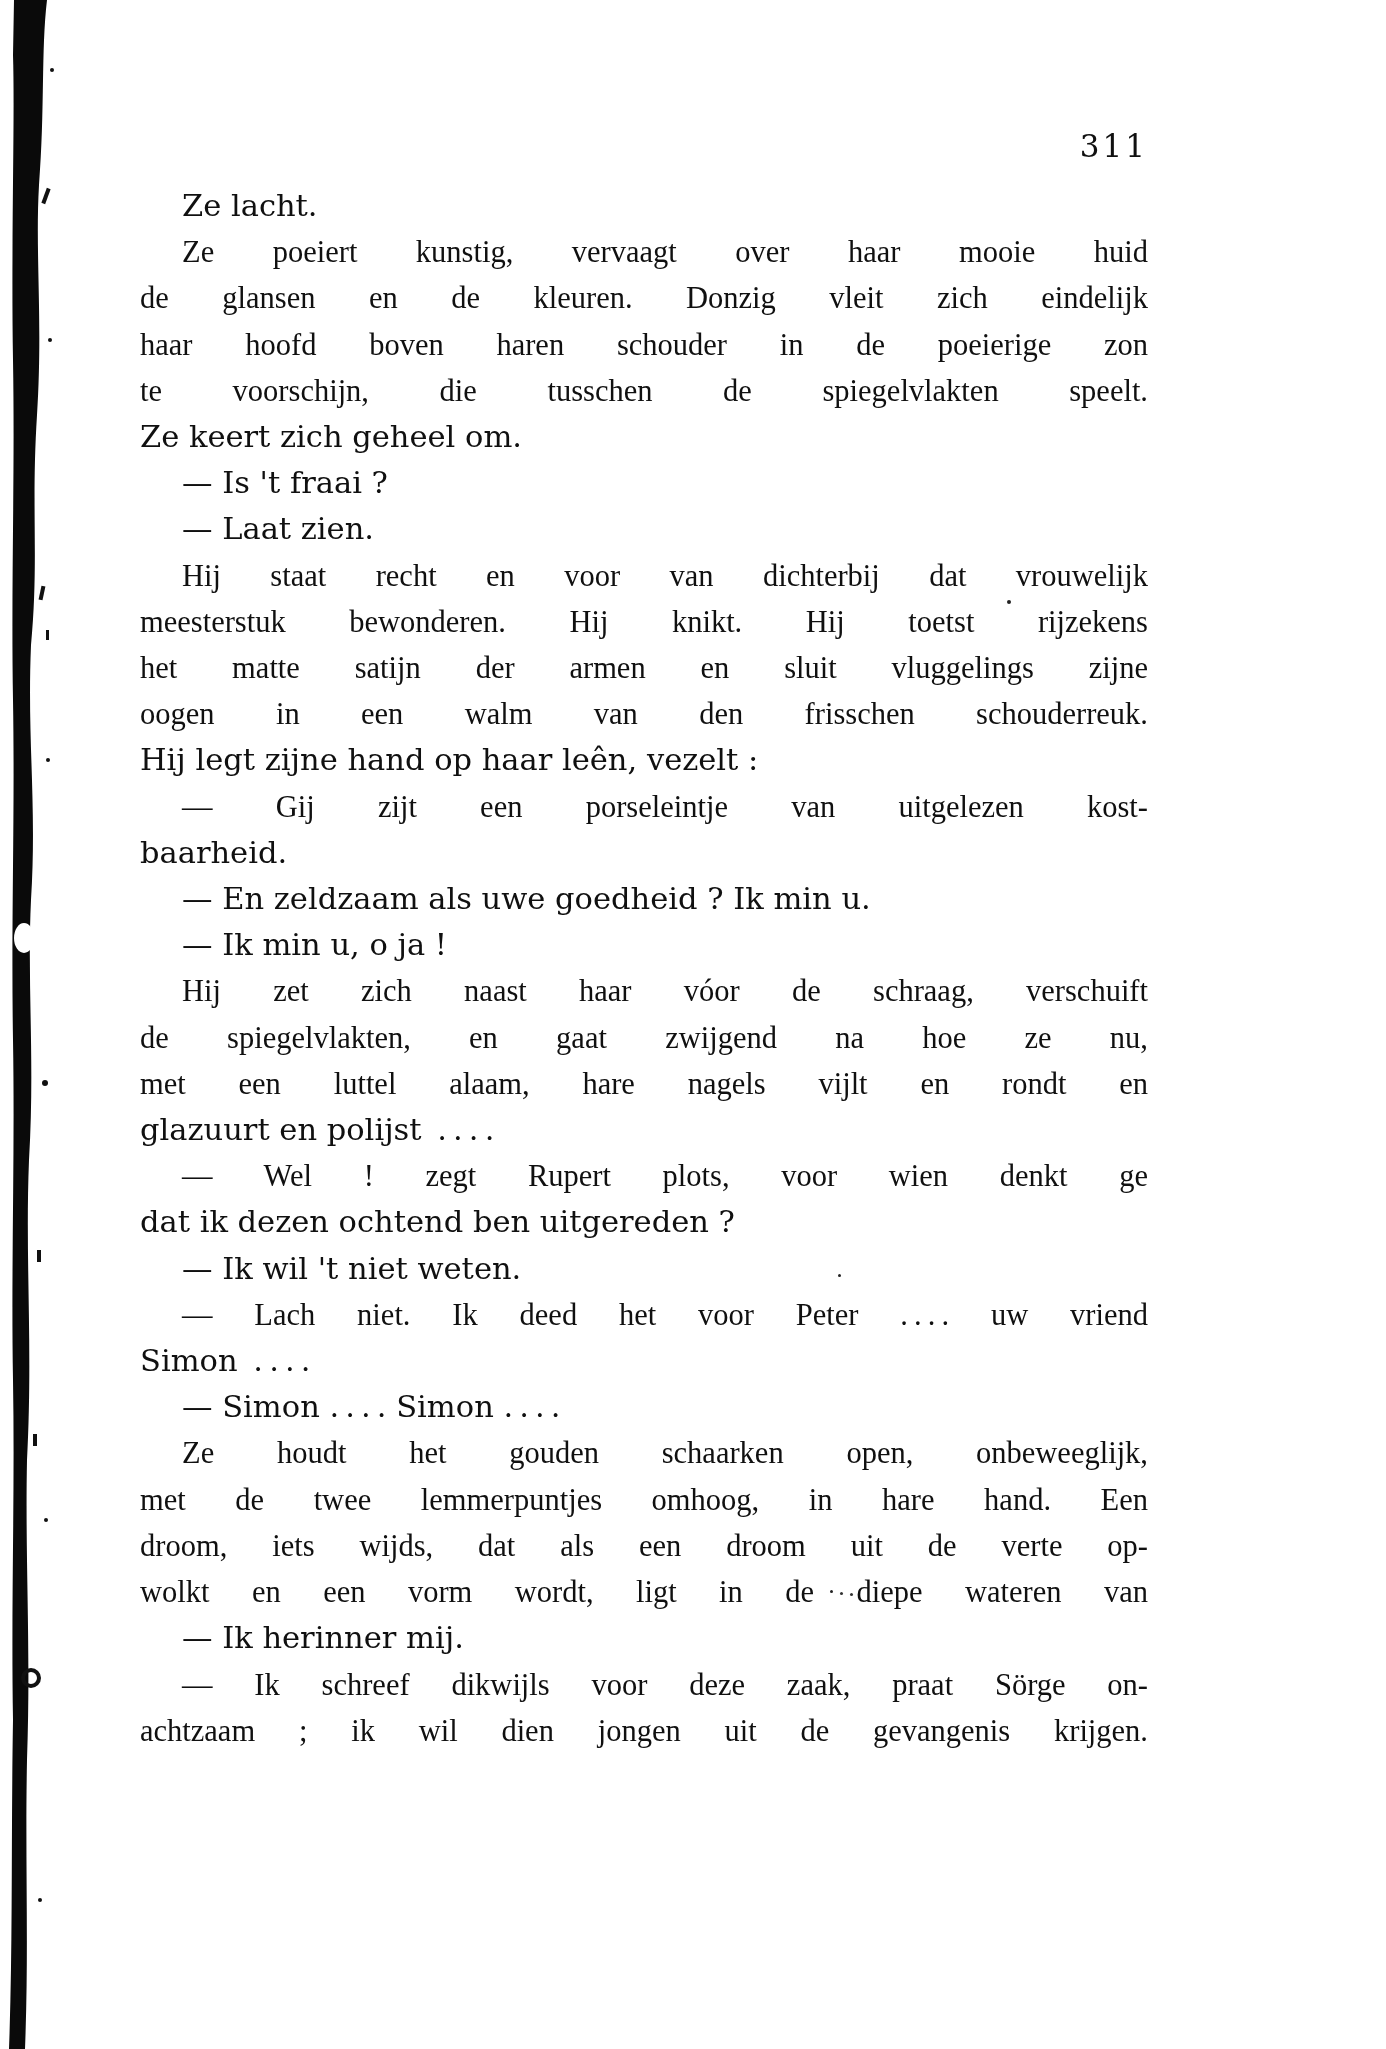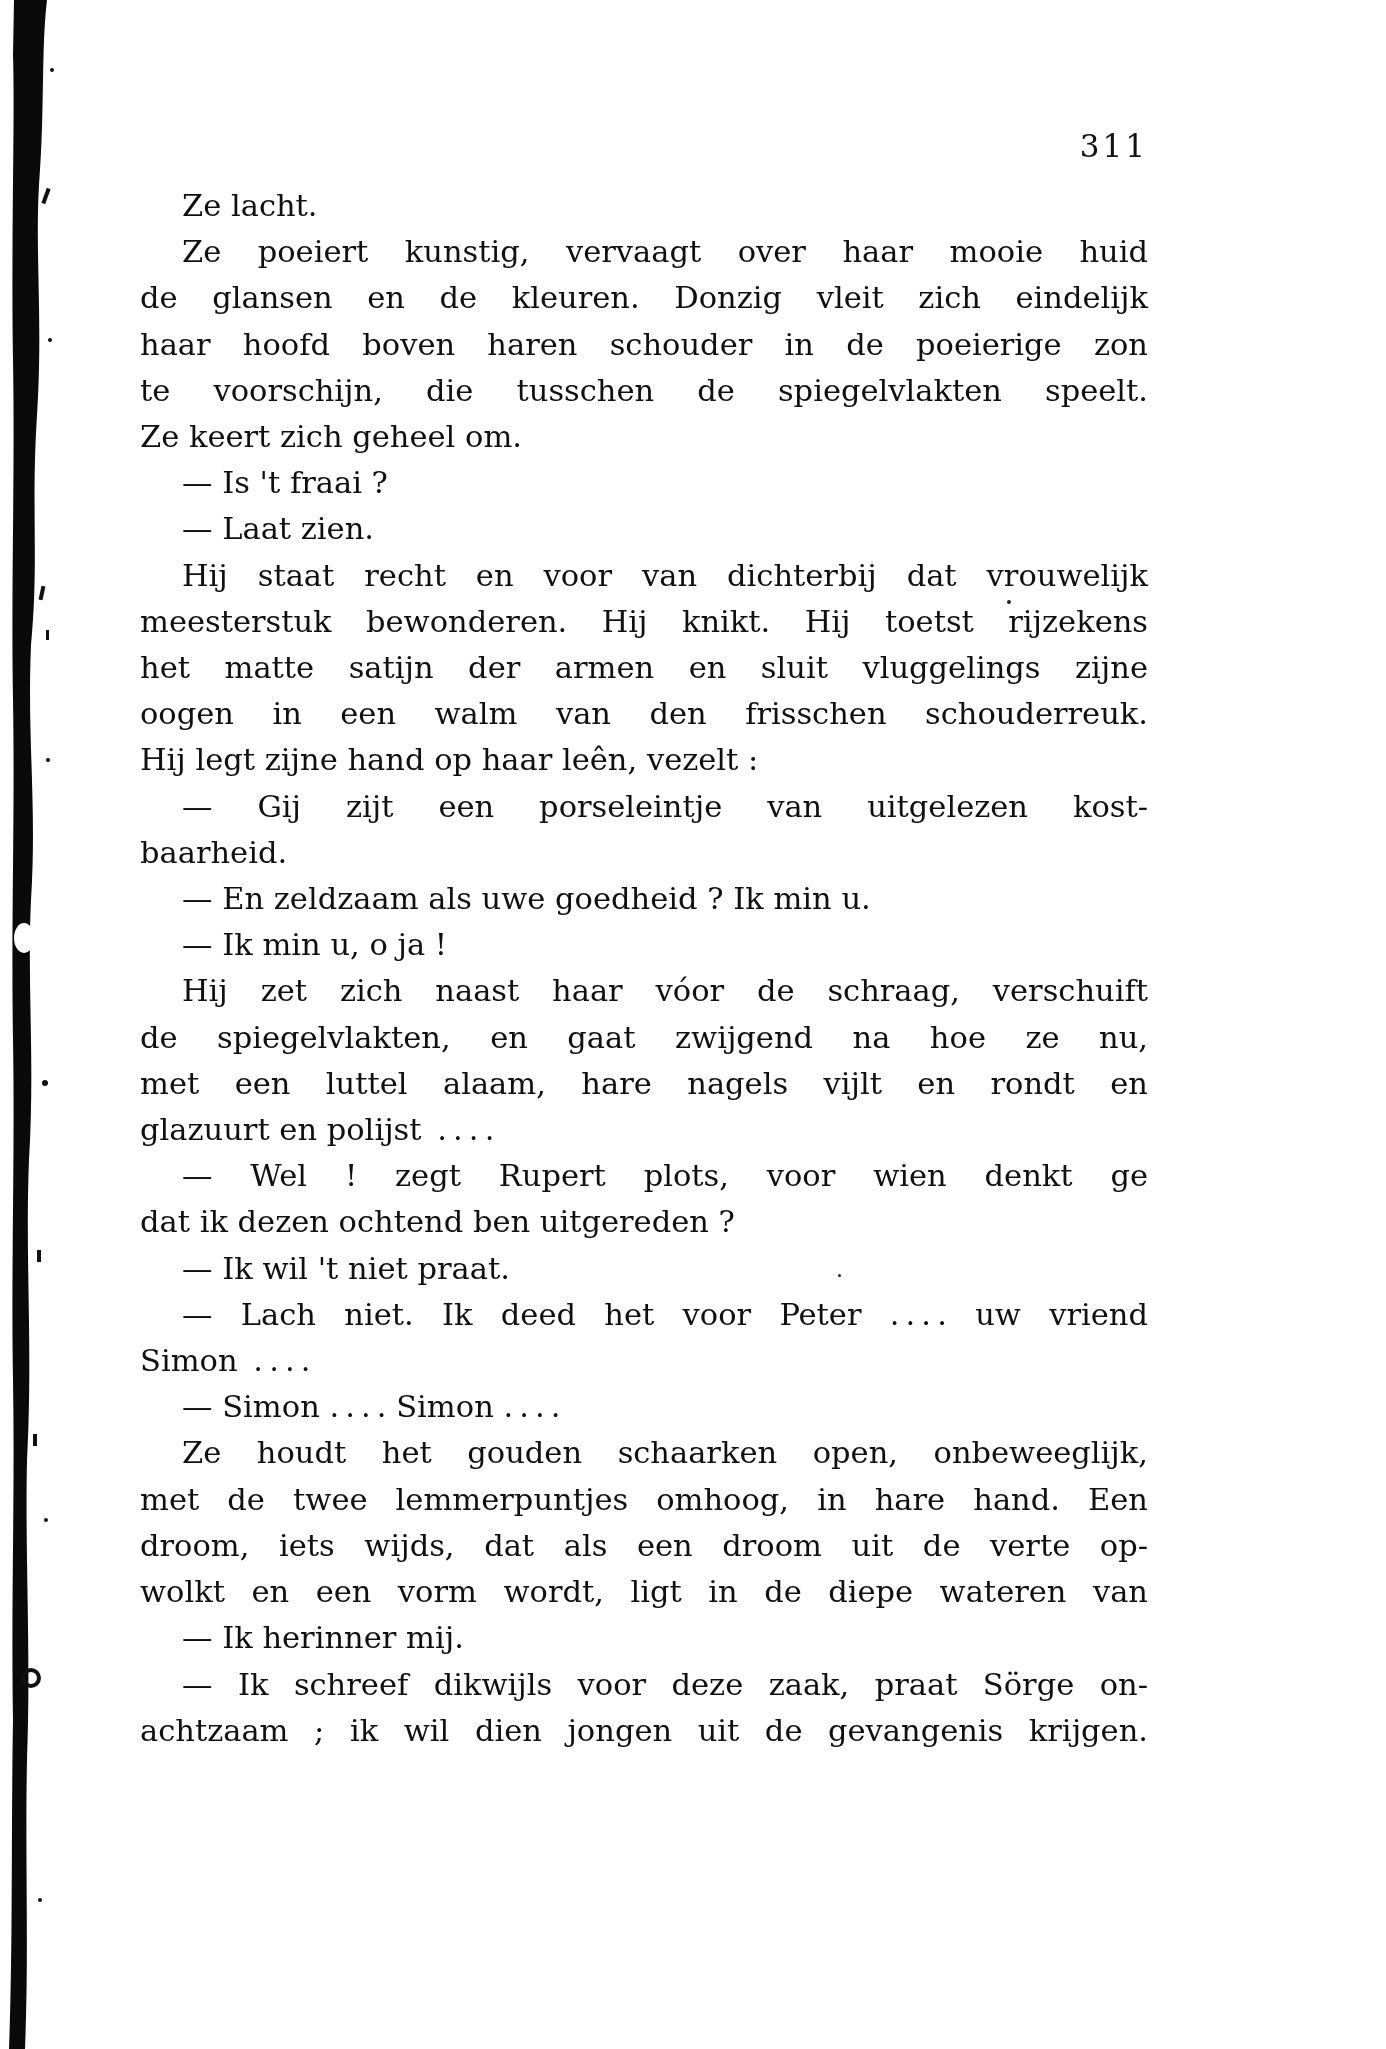--- a/index.html
+++ b/index.html
@@ -40,20 +40,21 @@
   .line {
     font-size: 30.5px;
     line-height: 46.2px;
     white-space: normal;
     color: #101010;
   }
   .indent { text-indent: 42px; }
   .j {
     text-align: justify;
     text-align-last: justify;
+    font-family: Liberation Serif, serif;
   }
   .speck {
     position: absolute;
     background: #222;
     border-radius: 50%;
   }
 </style>
 </head>
 <body>
 
@@ -117,21 +118,21 @@
       <div class="line indent j">— Gij zijt een porseleintje van uitgelezen kost-</div>
       <div class="line">baarheid.</div>
       <div class="line indent">— En zeldzaam als uwe goedheid ? Ik min u.</div>
       <div class="line indent">— Ik min u, o ja !</div>
       <div class="line indent j">Hij zet zich naast haar vóor de schraag, verschuift</div>
       <div class="line j">de spiegelvlakten, en gaat zwijgend na hoe ze nu,</div>
       <div class="line j">met een luttel alaam, hare nagels vijlt en rondt en</div>
       <div class="line">glazuurt en polijst  . . . .</div>
       <div class="line indent j">— Wel ! zegt Rupert plots, voor wien denkt ge</div>
       <div class="line">dat ik dezen ochtend ben uitgereden ?</div>
-      <div class="line indent">— Ik wil 't niet praat.</div>
+      <div class="line indent">— Ik wil 't niet weten.</div>
       <div class="line indent j">— Lach niet. Ik deed het voor Peter . . . . uw vriend</div>
       <div class="line">Simon  . . . .</div>
       <div class="line indent">— Simon . . . . Simon . . . .</div>
       <div class="line indent j">Ze houdt het gouden schaarken open, onbeweeglijk,</div>
       <div class="line j">met de twee lemmerpuntjes omhoog, in hare hand. Een</div>
       <div class="line j">droom, iets wijds, dat als een droom uit de verte op-</div>
       <div class="line j">wolkt en een vorm wordt, ligt in de diepe wateren van</div>
       <div class="line indent">— Ik herinner mij.</div>
       <div class="line indent j">— Ik schreef dikwijls voor deze zaak, praat Sörge on-</div>
       <div class="line j">achtzaam ; ik wil dien jongen uit de gevangenis krijgen.</div>

